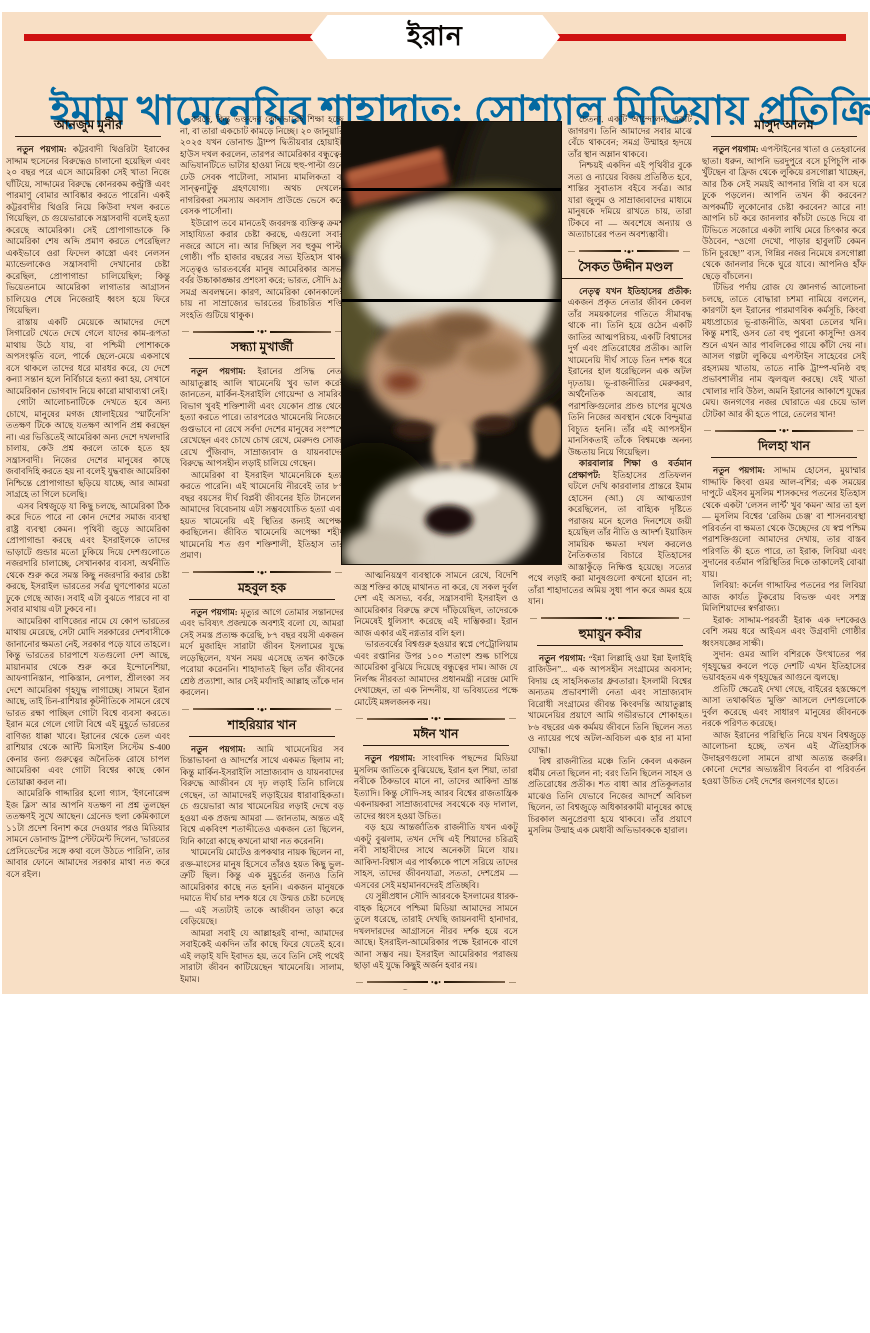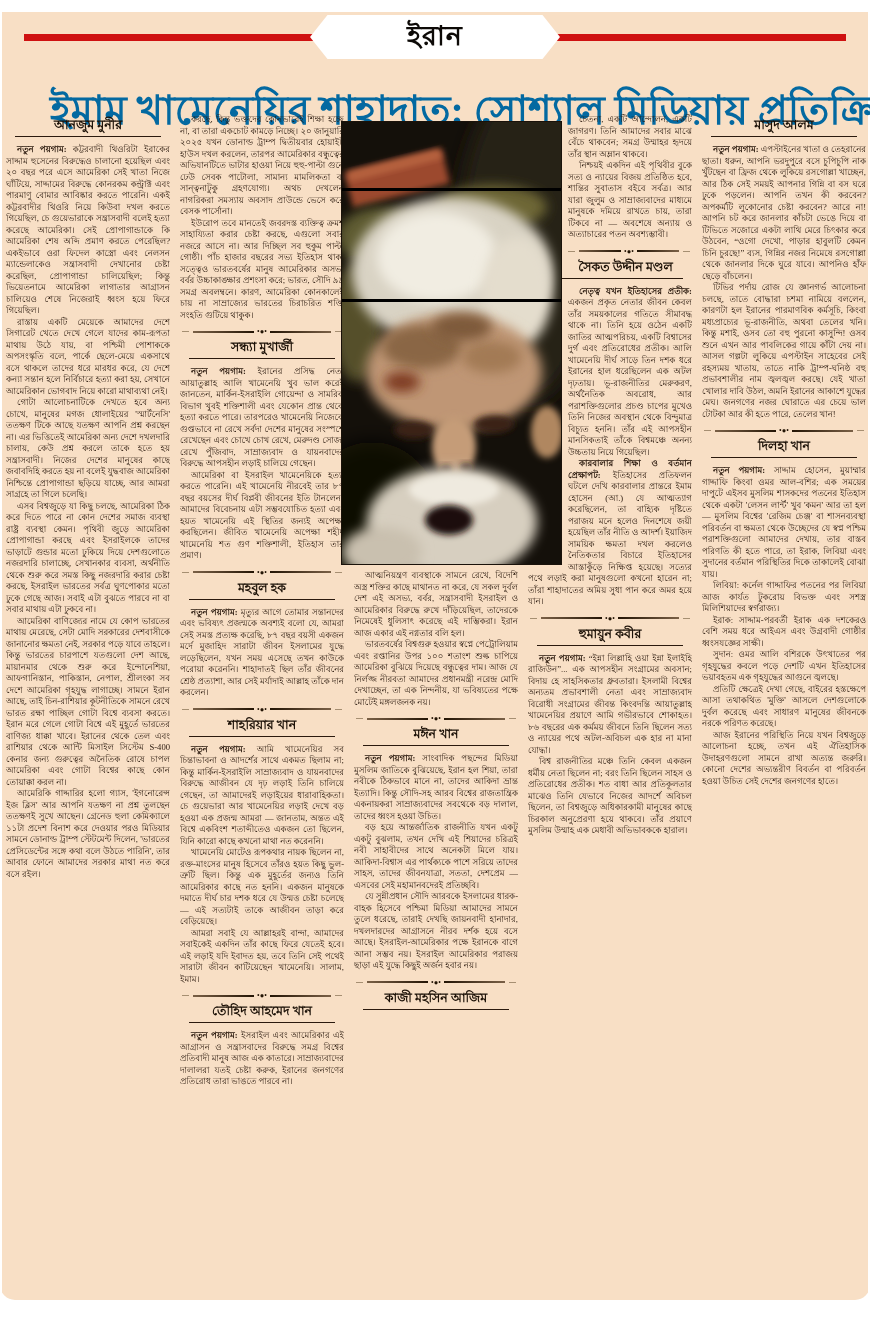--- a/index.html
+++ b/index.html
@@ -1,17 +1,17 @@
 <!DOCTYPE html>
 <html><head>
 <meta charset="utf-8">
 <style>
   html,body{margin:0;padding:0;background:#ffffff;}
-  #page{position:relative;width:870px;height:1300px;background:#ffffff;overflow:hidden;
-        font-family:"Liberation Serif","DejaVu Serif",serif;color:#24150a;border-radius:15px;}
+  #page{position:relative;width:870px;height:994px;background:#ffffff;overflow:hidden;
+        font-family:"Liberation Serif","DejaVu Serif",serif;color:#24150a;}
   #paper{position:absolute;left:2px;right:2px;top:12px;bottom:0;background:#f8dfc5;}
   
   #masthead{position:absolute;left:0;right:0;top:14px;height:46px;display:flex;align-items:center;}
   .redbar{flex:1;height:7px;background:#cf1111;margin:0 0;}
   .redbar.left{margin-left:24px;}
   .redbar.right{margin-right:24px;}
   #ribbon{width:250px;height:44px;background:#ffffff;display:flex;align-items:center;justify-content:center;
           clip-path:polygon(7% 0,93% 0,100% 50%,93% 100%,7% 100%,0 50%);margin:0 -14px;z-index:2;}
   #kicker{font-size:27px;font-weight:bold;color:#0d0a07;letter-spacing:1px;}
   

